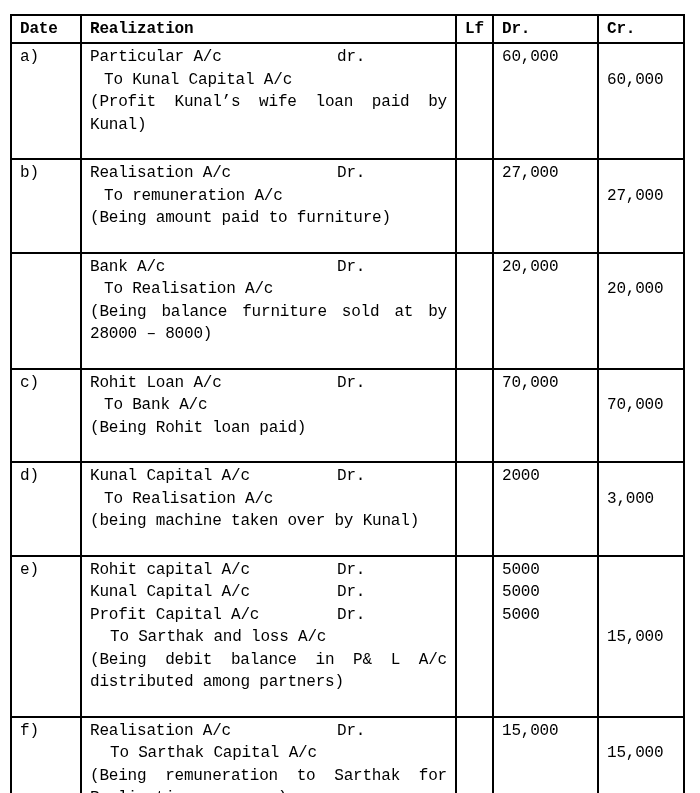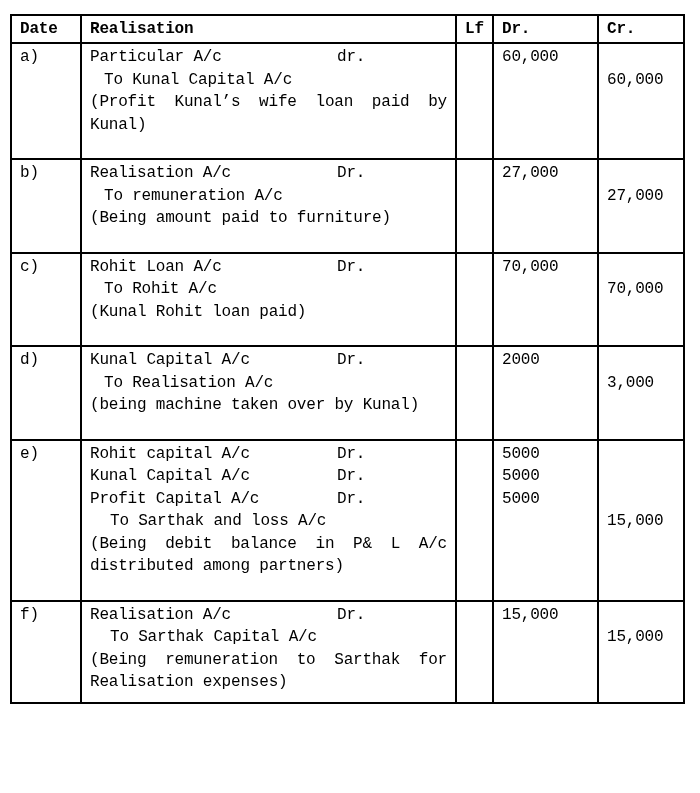--- a/index.html
+++ b/index.html
@@ -47,21 +47,21 @@
     <colgroup>
       <col style="width:70px">
         <col style="width:375px">
         <col style="width:37px">
         <col style="width:105px">
         <col style="width:86px">
     </colgroup>
     <thead>
       <tr>
         <th>Date</th>
-        <th>Realisation</th>
+        <th>Realization</th>
         <th>Lf</th>
         <th>Dr.</th>
         <th>Cr.</th>
       </tr>
     </thead>
     <tbody>
 
       <tr>
         <td>
           <div class="line">a)</div>
@@ -97,32 +97,52 @@
         </td>
         <td></td>
         <td>
           <div class="line">27,000</div>
         </td>
         <td class="c-cr-pad">
           <div class="line cr-off-1">27,000</div>
         </td>
       </tr>
 
+      <tr>
+        <td>
+          <div class="line"></div>
+        </td>
+        <td>
+          <div class="line rel">
+            <span>Bank A/c</span>
+            <span class="drtag">Dr.</span>
+          </div>
+          <div class="line toline">To Realisation A/c</div>
+          <div class="line narr">(Being balance furniture sold at by 28000 – 8000)</div>
+        </td>
+        <td></td>
+        <td>
+          <div class="line">20,000</div>
+        </td>
+        <td class="c-cr-pad">
+          <div class="line cr-off-1">20,000</div>
+        </td>
+      </tr>
 
       <tr>
         <td>
           <div class="line">c)</div>
         </td>
         <td>
           <div class="line rel">
             <span>Rohit Loan A/c</span>
             <span class="drtag">Dr.</span>
           </div>
-          <div class="line toline">To Rohit A/c</div>
-          <div class="line narr">(Kunal Rohit loan paid)</div>
+          <div class="line toline">To Bank A/c</div>
+          <div class="line narr">(Being Rohit loan paid)</div>
         </td>
         <td></td>
         <td>
           <div class="line">70,000</div>
         </td>
         <td class="c-cr-pad">
           <div class="line cr-off-1">70,000</div>
         </td>
       </tr>
 

